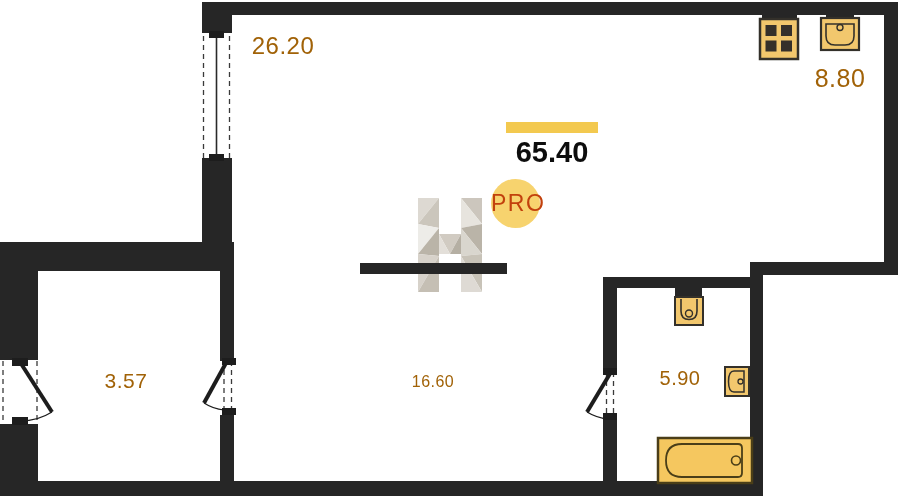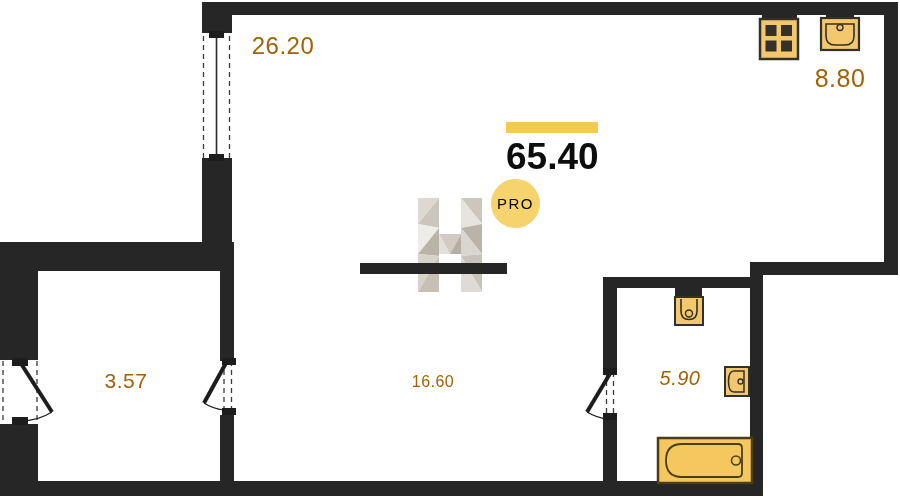--- a/index.html
+++ b/index.html
@@ -9,27 +9,27 @@
   }
   .wall { position:absolute; background:#262626; }
   .abs  { position:absolute; }
   .room-label {
     position:absolute; transform:translateX(-50%);
     color:#a16207; letter-spacing:0.5px; white-space:nowrap;
   }
   .accent-bar { position:absolute; left:506px; top:122px; width:92px; height:11px; background:#F3C94F; }
   .total-label {
     position:absolute; left:506px; top:136px; width:92px; text-align:center;
-    font-size:37px; font-weight:700; color:#0d0d0d;
+    font-size:29px; font-weight:700; color:#0d0d0d;
   }
   .badge {
     position:absolute; left:491px; top:179px; width:49px; height:49px;
     border-radius:50%; background:#F7D36E;
-    display:flex; align-items:center; justify-content:center;
-    font-size:15px; font-weight:400; letter-spacing:1.5px; color:#000000;
+    display:flex; align-items:center; 
+    font-size:23px; font-weight:400; letter-spacing:1.5px; color:#c2410c;
   }
   svg { position:absolute; display:block; }
   .dash { stroke:#3a3a3a; stroke-width:1.3; stroke-dasharray:5,4; fill:none; }
   .leaf { stroke:#1d1d1d; stroke-width:4; fill:none; }
   .arc  { stroke:#1d1d1d; stroke-width:1.2; fill:none; }
   .cap  { fill:#1d1d1d; }
 </style>
 </head>
 <body>
 
@@ -145,15 +145,15 @@
   <div class="total-label">65.40</div>
 
   <div class="badge">
     <span>PRO</span>
   </div>
 
   <div class="room-label" style="left:283px; top:32px; font-size:24px;">26.20</div>
   <div class="room-label" style="left:840px; top:64px; font-size:25px;">8.80</div>
   <div class="room-label" style="left:126px; top:369px; font-size:21px;">3.57</div>
   <div class="room-label" style="left:433px; top:373px; font-size:16px;">16.60</div>
-  <div class="room-label" style="left:680px; top:367px; font-size:20px;font-style:italic;">5.90</div>
+  <div class="room-label" style="left:680px; top:367px; font-size:20px;">5.90</div>
 
 </div>
 
 </body></html>

